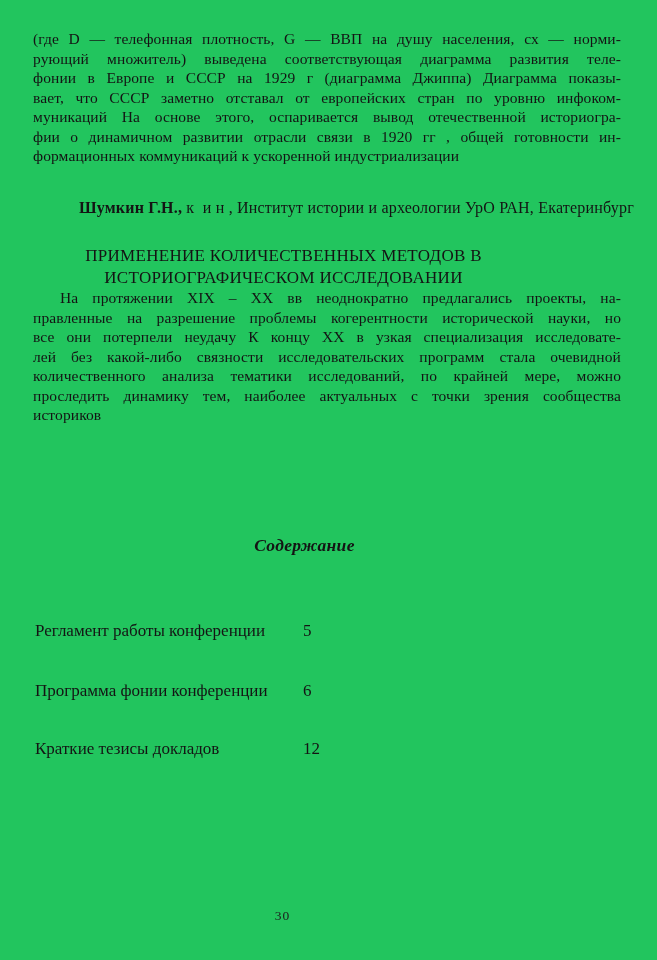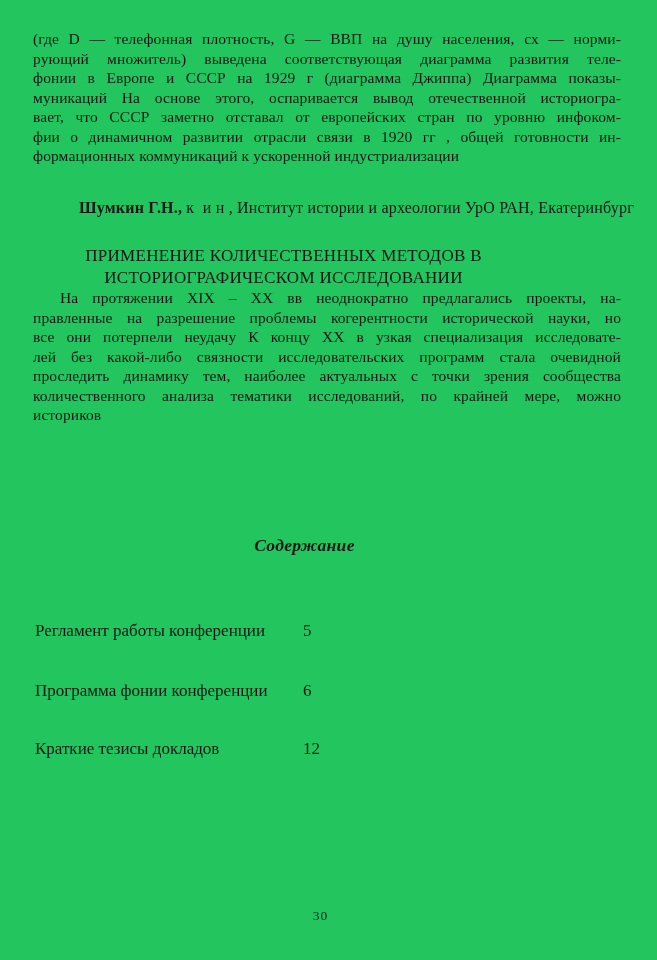--- a/index.html
+++ b/index.html
@@ -75,52 +75,51 @@
   .toc-row-0 { top: 621px; }
   .toc-row-1 { top: 681px; }
   .toc-row-2 { top: 739px; }
   .page-number {
     position: absolute;
     top: 908px; left: 0; width: 565px;
     text-align: center;
     font-size: 13.5px;
     letter-spacing: 1px;
     color: #1c1c1c;
-    padding-left: 38px;
   }
 </style>
 </head>
 <body>
 
 <div class="page">
 
   <div class="para para-top">
     <div class="line">(где D — телефонная плотность, G — ВВП на душу населения, сх — норми-</div>
     <div class="line">рующий множитель) выведена соответствующая диаграмма развития теле-</div>
     <div class="line">фонии в Европе и СССР на 1929 г  (диаграмма Джиппа)  Диаграмма показы-</div>
+    <div class="line">вает, что СССР заметно отставал от европейских стран по уровню инфоком-</div>
     <div class="line">муникаций  На основе этого, оспаривается вывод отечественной историогра-</div>
-    <div class="line">вает, что СССР заметно отставал от европейских стран по уровню инфоком-</div>
     <div class="line">фии о динамичном развитии отрасли связи в 1920 гг , общей готовности ин-</div>
     <div class="line last">формационных коммуникаций к ускоренной  индустриализации</div>
   </div>
 
   <div class="author"><span class="name">Шумкин Г.Н.,</span><span> к  и н , Институт истории и археологии УрО РАН, Екатеринбург</span></div>
 
   <div class="title">
     <div>ПРИМЕНЕНИЕ КОЛИЧЕСТВЕННЫХ МЕТОДОВ В</div>
     <div>ИСТОРИОГРАФИЧЕСКОМ ИССЛЕДОВАНИИ</div>
   </div>
 
   <div class="para para-body">
     <div class="line indent">На протяжении XIX – XX вв  неоднократно предлагались проекты, на-</div>
     <div class="line">правленные на разрешение проблемы когерентности исторической науки, но</div>
     <div class="line">все они потерпели неудачу  К концу XX в  узкая специализация исследовате-</div>
     <div class="line">лей без какой-либо связности исследовательских программ стала очевидной</div>
+    <div class="line">количественного анализа тематики исследований, по крайней мере, можно</div>
     <div class="line">проследить динамику тем, наиболее актуальных с точки зрения сообщества</div>
-    <div class="line">количественного анализа тематики исследований, по крайней мере, можно</div>
     <div class="line last">историков</div>
   </div>
 
   <div class="contents-heading">Содержание</div>
 
   <div>
     <div class="toc-row toc-row-0">
       <span class="toc-label">Регламент работы конференции</span>
       <span class="toc-page">5</span>
     </div>

